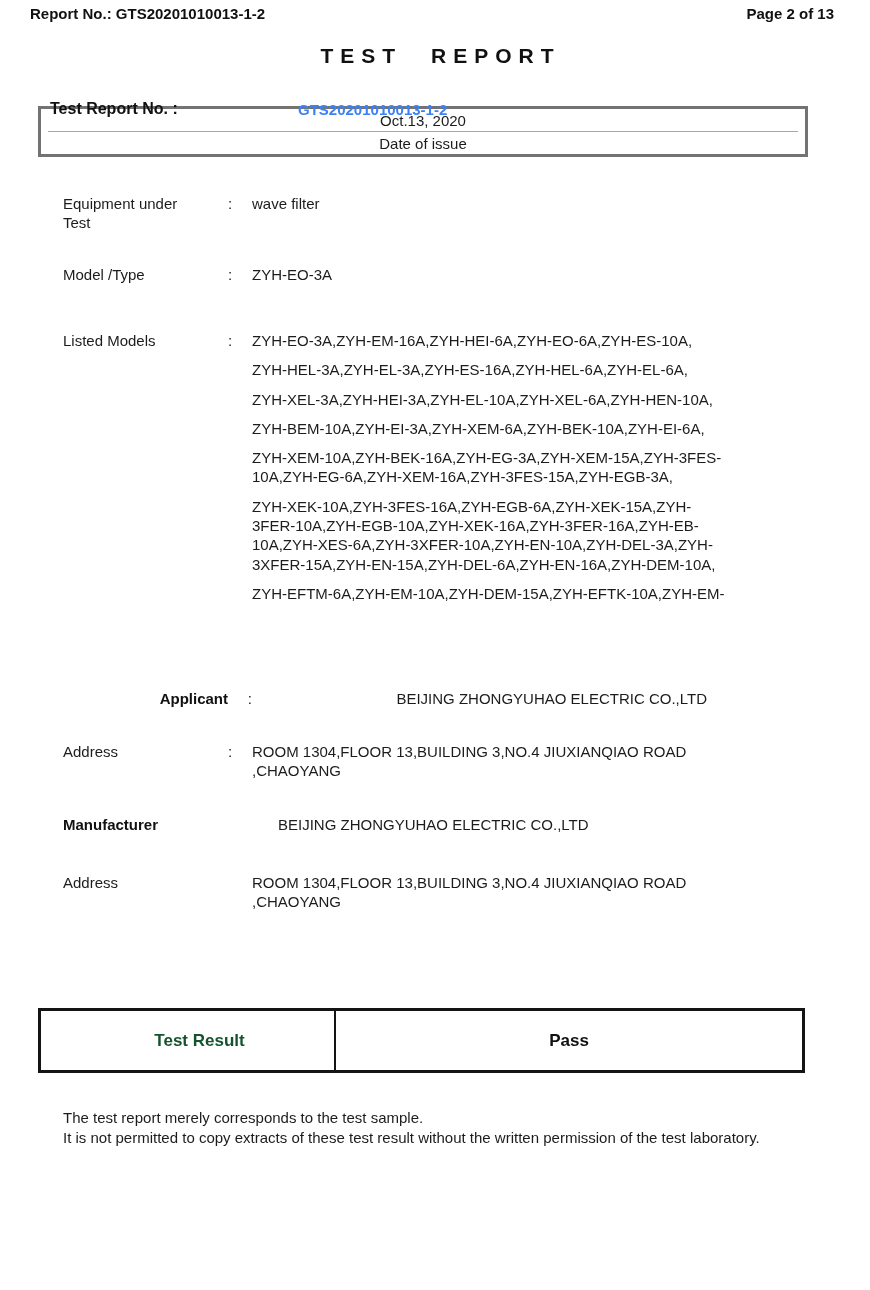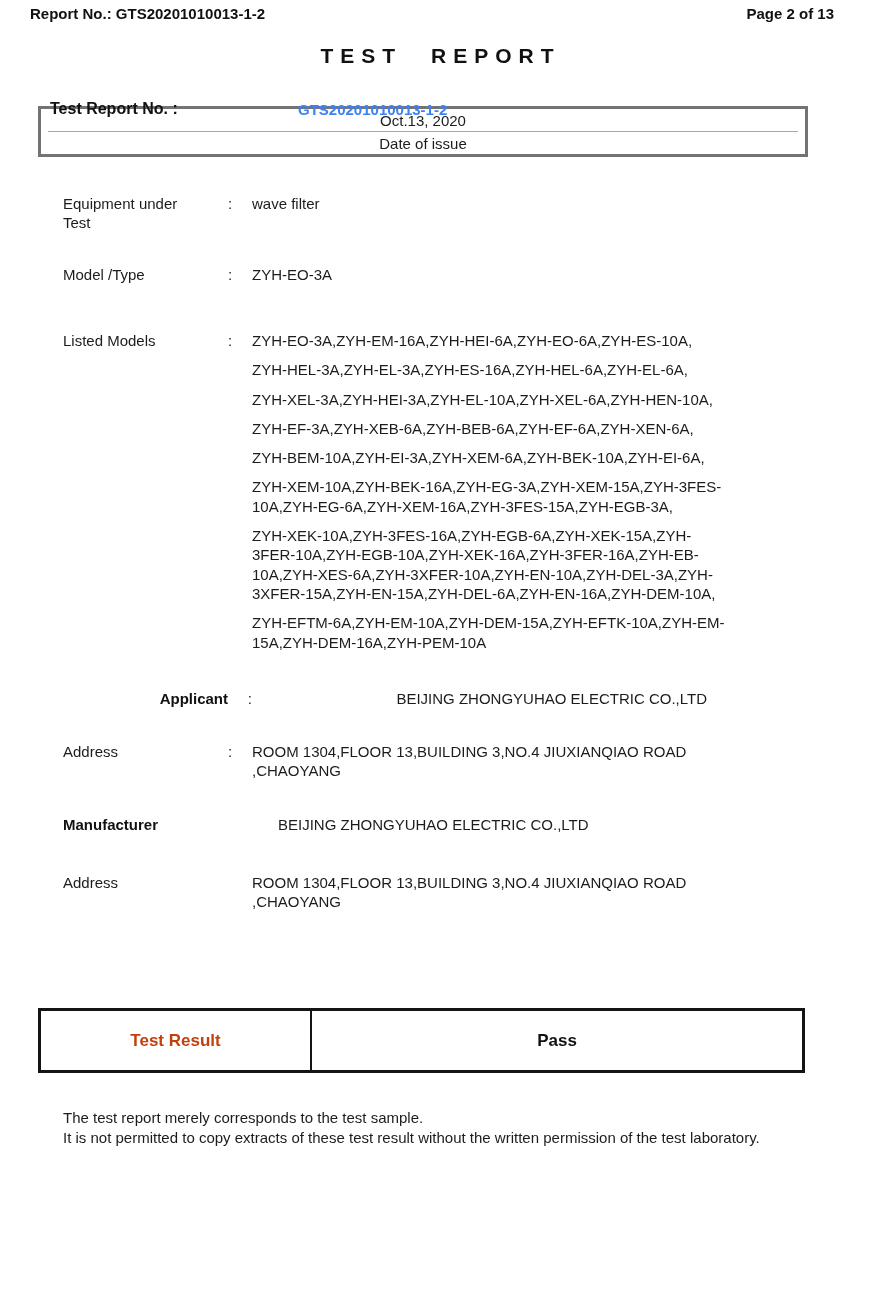--- a/index.html
+++ b/index.html
@@ -82,21 +82,21 @@
   .result-table {
     position:absolute; left:38px; top:1008px;
     width:767px; height:65px;
     border:3px solid #141414;
     display:flex;
   }
   .result-left {
     width:271px; flex:none;
     border-right:2px solid #141414;
     display:flex; align-items:center; justify-content:center;
-    font-size:17px; font-weight:bold; color:#c2410c;
+    font-size:17px; font-weight:bold; color:#14532d;margin-left:24px;
   }
   .result-right {
     flex:1;
     display:flex; align-items:center; justify-content:center;
     font-size:17px; font-weight:bold; color:#111;
   }
 
   
   .footnote {
     position:absolute; left:63px; top:1108px; width:776px;
@@ -149,38 +149,34 @@
         <div class="model-group">
           <div class="model-line">ZYH-EO-3A,ZYH-EM-16A,ZYH-HEI-6A,ZYH-EO-6A,ZYH-ES-10A,</div>
         </div>
         <div class="model-group">
           <div class="model-line">ZYH-HEL-3A,ZYH-EL-3A,ZYH-ES-16A,ZYH-HEL-6A,ZYH-EL-6A,</div>
         </div>
         <div class="model-group">
           <div class="model-line">ZYH-XEL-3A,ZYH-HEI-3A,ZYH-EL-10A,ZYH-XEL-6A,ZYH-HEN-10A,</div>
         </div>
         <div class="model-group">
-          <div class="model-line">ZYH-EF-3A,ZYH-XEB-6A,ZYH-BEB-6A,ZYH-EF-6A,ZYH-XEN-6A,</div>
-        </div>
-        <div class="model-group">
           <div class="model-line">ZYH-BEM-10A,ZYH-EI-3A,ZYH-XEM-6A,ZYH-BEK-10A,ZYH-EI-6A,</div>
         </div>
         <div class="model-group">
           <div class="model-line">ZYH-XEM-10A,ZYH-BEK-16A,ZYH-EG-3A,ZYH-XEM-15A,ZYH-3FES-</div>
           <div class="model-line">10A,ZYH-EG-6A,ZYH-XEM-16A,ZYH-3FES-15A,ZYH-EGB-3A,</div>
         </div>
         <div class="model-group">
           <div class="model-line">ZYH-XEK-10A,ZYH-3FES-16A,ZYH-EGB-6A,ZYH-XEK-15A,ZYH-</div>
           <div class="model-line">3FER-10A,ZYH-EGB-10A,ZYH-XEK-16A,ZYH-3FER-16A,ZYH-EB-</div>
           <div class="model-line">10A,ZYH-XES-6A,ZYH-3XFER-10A,ZYH-EN-10A,ZYH-DEL-3A,ZYH-</div>
           <div class="model-line">3XFER-15A,ZYH-EN-15A,ZYH-DEL-6A,ZYH-EN-16A,ZYH-DEM-10A,</div>
         </div>
         <div class="model-group">
           <div class="model-line">ZYH-EFTM-6A,ZYH-EM-10A,ZYH-DEM-15A,ZYH-EFTK-10A,ZYH-EM-</div>
-          <div class="model-line">15A,ZYH-DEM-16A,ZYH-PEM-10A</div>
         </div>
       </div>
     </div>
 
     <div class="frow row-applicant">
       <div class="flabel bold">Applicant</div>
       <div class="fcolon">:</div>
       <div class="fvalue">BEIJING ZHONGYUHAO ELECTRIC CO.,LTD</div>
     </div>
 

